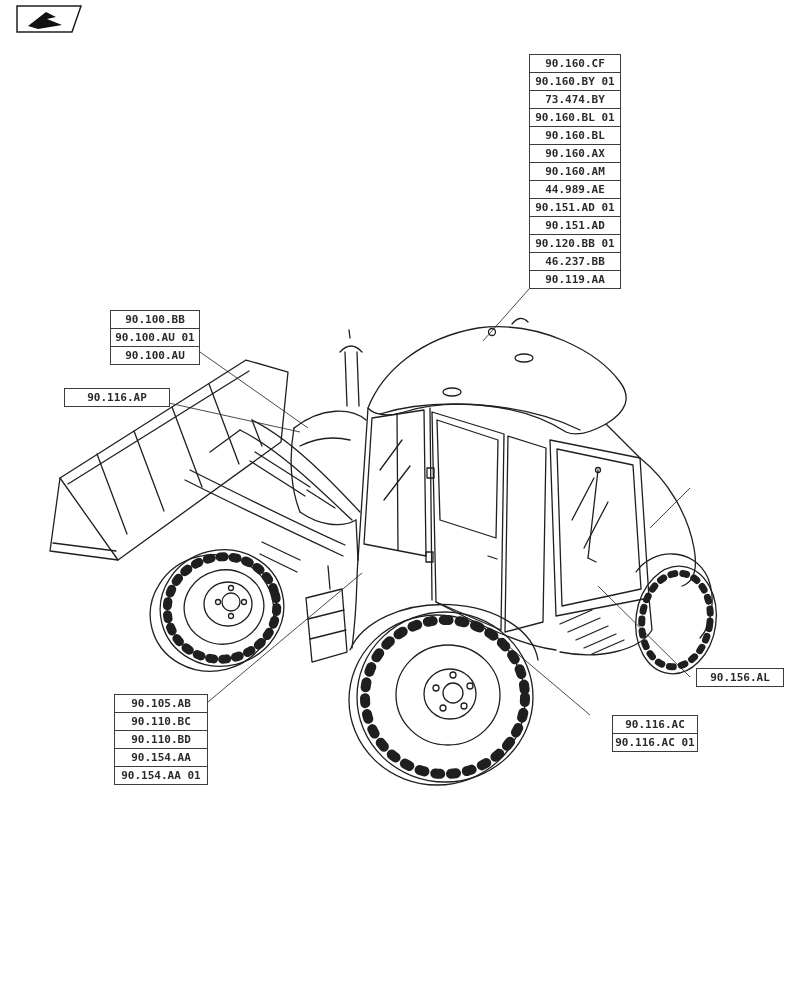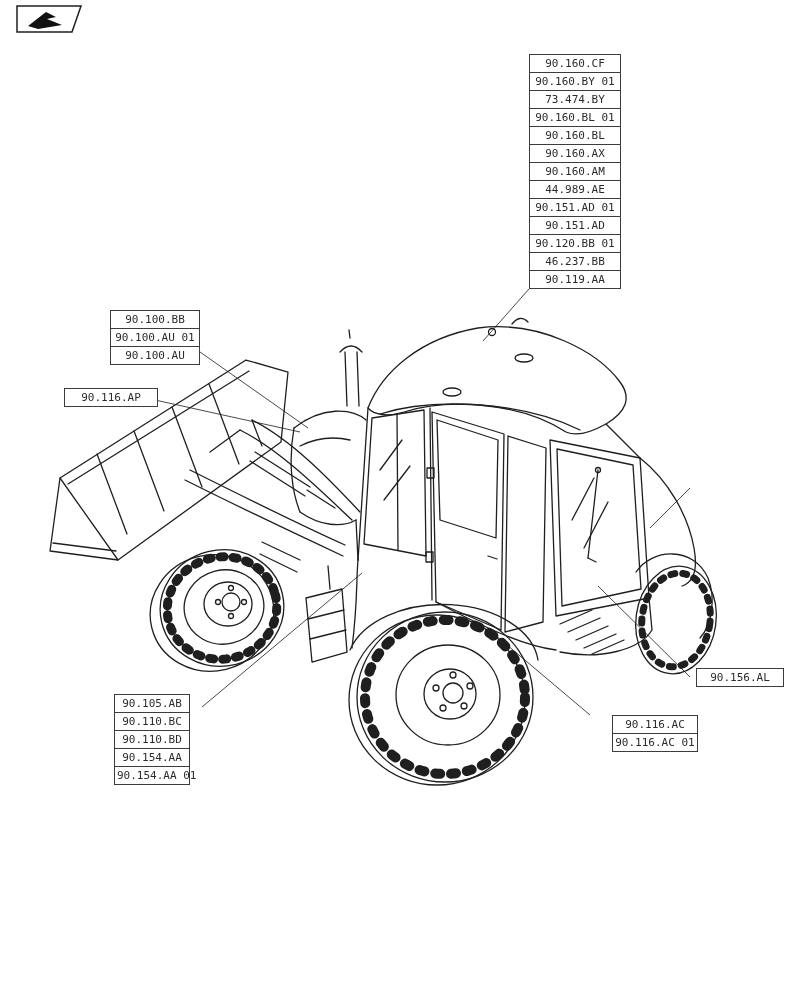--- a/index.html
+++ b/index.html
@@ -19,20 +19,21 @@
     margin-top: -1px;
     border: 1px solid #3c3c3c;
     background: #ffffff;
     color: #2b2b2b;
     font-size: 11px;
     line-height: 17px;
     text-align: center;
     white-space: nowrap;
     padding: 0 2px;
     cursor: pointer;
+    font-weight: bold;
   }
   .label:first-child { margin-top: 0; }
   .logo-btn {
     position: absolute; left: 16px; top: 5px;
     width: 68px; height: 29px; z-index: 6; cursor: pointer;
   }
 </style>
 </head>
 <body>
 
@@ -195,35 +196,35 @@
     <div class="label">46.237.BB</div>
     <div class="label">90.119.AA</div>
   </div>
 
   <div class="label-stack" style="left:110px; top:310px; width:90px">
     <div class="label">90.100.BB</div>
     <div class="label">90.100.AU 01</div>
     <div class="label">90.100.AU</div>
   </div>
 
-  <div class="label-stack" style="left:64px; top:388px; width:94px">
+  <div class="label-stack" style="left:64px; top:388px; width:106px">
     <div class="label">90.116.AP</div>
   </div>
 
 
   <div class="label-stack" style="left:696px; top:668px; width:88px">
     <div class="label">90.156.AL</div>
   </div>
 
   <div class="label-stack" style="left:612px; top:715px; width:86px">
     <div class="label">90.116.AC</div>
     <div class="label">90.116.AC 01</div>
   </div>
 
-  <div class="label-stack" style="left:114px; top:694px; width:76px">
+  <div class="label-stack" style="left:114px; top:694px; width:94px">
     <div class="label">90.105.AB</div>
     <div class="label">90.110.BC</div>
     <div class="label">90.110.BD</div>
     <div class="label">90.154.AA</div>
     <div class="label">90.154.AA 01</div>
   </div>
 
 </div>
 
 </body></html>

